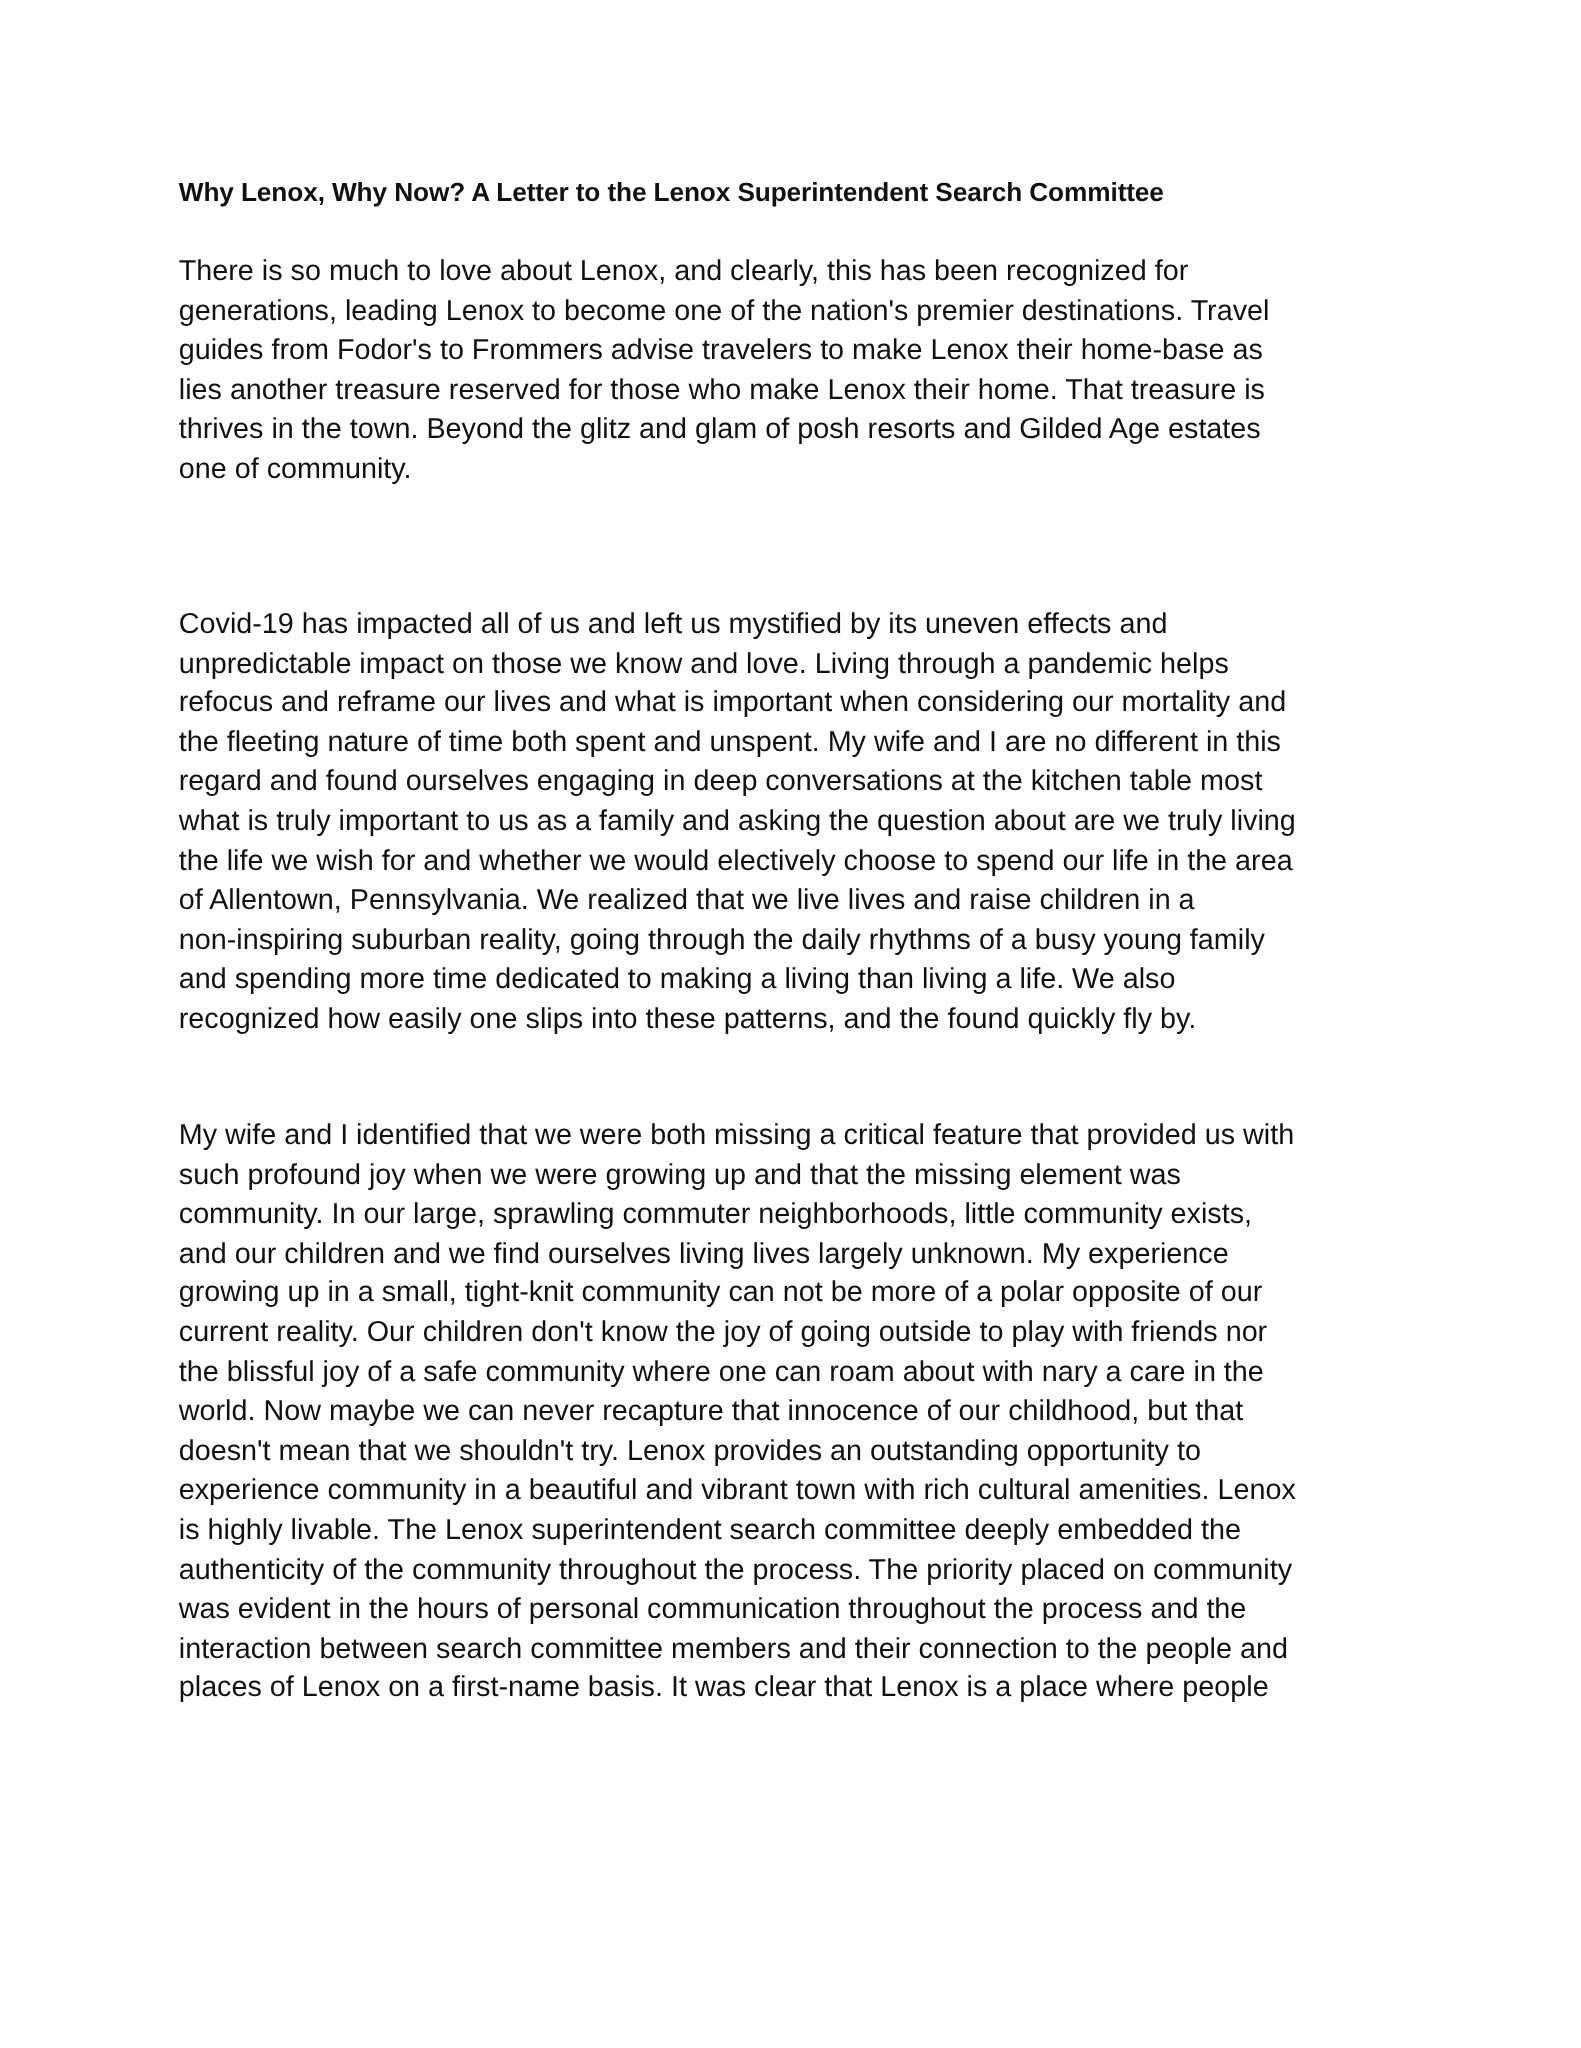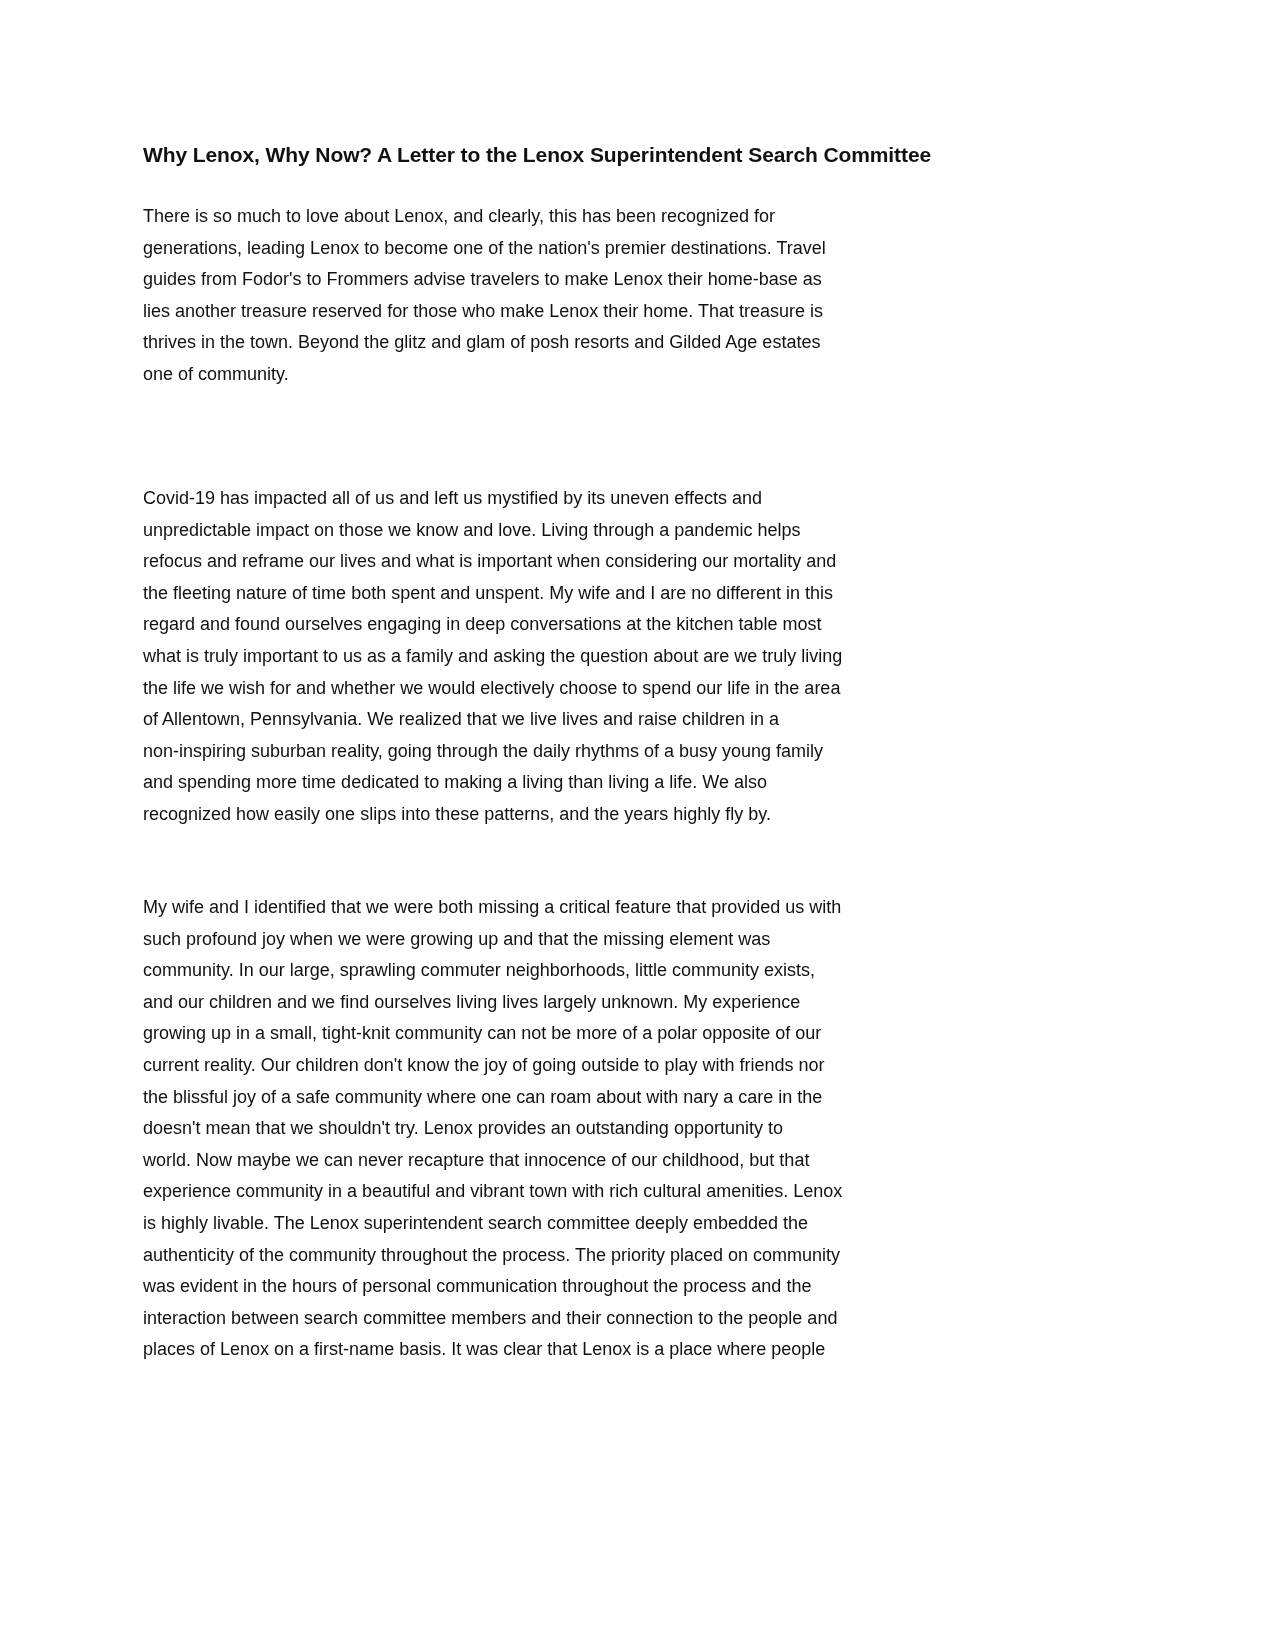--- a/index.html
+++ b/index.html
@@ -28,21 +28,21 @@
       top: 140px;
       font-weight: bold;
       font-size: 21px;
       line-height: 30px;
       white-space: nowrap;
       letter-spacing: -0.1px;
     }
     .para {
       position: absolute;
       left: 143px;
-      font-size: 18px;
+      font-size: 23px;
       line-height: 31.6px;
     }
     .line {
       display: block;
       white-space: nowrap;
       height: 31.6px;
     }
     #p1 { top: 201px; }
     #p2 { top: 483px; }
     #p3 { top: 892px; }
@@ -67,33 +67,33 @@
     <span class="line">Covid-19 has impacted all of us and left us mystified by its uneven effects and</span>
     <span class="line">unpredictable impact on those we know and love. Living through a pandemic helps</span>
     <span class="line">refocus and reframe our lives and what is important when considering our mortality and</span>
     <span class="line">the fleeting nature of time both spent and unspent. My wife and I are no different in this</span>
     <span class="line">regard and found ourselves engaging in deep conversations at the kitchen table most</span>
     <span class="line">what is truly important to us as a family and asking the question about are we truly living</span>
     <span class="line">the life we wish for and whether we would electively choose to spend our life in the area</span>
     <span class="line">of Allentown, Pennsylvania. We realized that we live lives and raise children in a</span>
     <span class="line">non-inspiring suburban reality, going through the daily rhythms of a busy young family</span>
     <span class="line">and spending more time dedicated to making a living than living a life. We also</span>
-    <span class="line">recognized how easily one slips into these patterns, and the years highly fly by.</span>
+    <span class="line">recognized how easily one slips into these patterns, and the found quickly fly by.</span>
   </div>
 
   <div class="para" id="p3">
     <span class="line">My wife and I identified that we were both missing a critical feature that provided us with</span>
     <span class="line">such profound joy when we were growing up and that the missing element was</span>
     <span class="line">community. In our large, sprawling commuter neighborhoods, little community exists,</span>
     <span class="line">and our children and we find ourselves living lives largely unknown. My experience</span>
     <span class="line">growing up in a small, tight-knit community can not be more of a polar opposite of our</span>
     <span class="line">current reality. Our children don't know the joy of going outside to play with friends nor</span>
     <span class="line">the blissful joy of a safe community where one can roam about with nary a care in the</span>
+    <span class="line">world. Now maybe we can never recapture that innocence of our childhood, but that</span>
     <span class="line">doesn't mean that we shouldn't try. Lenox provides an outstanding opportunity to</span>
-    <span class="line">world. Now maybe we can never recapture that innocence of our childhood, but that</span>
     <span class="line">experience community in a beautiful and vibrant town with rich cultural amenities. Lenox</span>
     <span class="line">is highly livable. The Lenox superintendent search committee deeply embedded the</span>
     <span class="line">authenticity of the community throughout the process. The priority placed on community</span>
     <span class="line">was evident in the hours of personal communication throughout the process and the</span>
     <span class="line">interaction between search committee members and their connection to the people and</span>
     <span class="line">places of Lenox on a first-name basis. It was clear that Lenox is a place where people</span>
   </div>
 
 </div>
 

